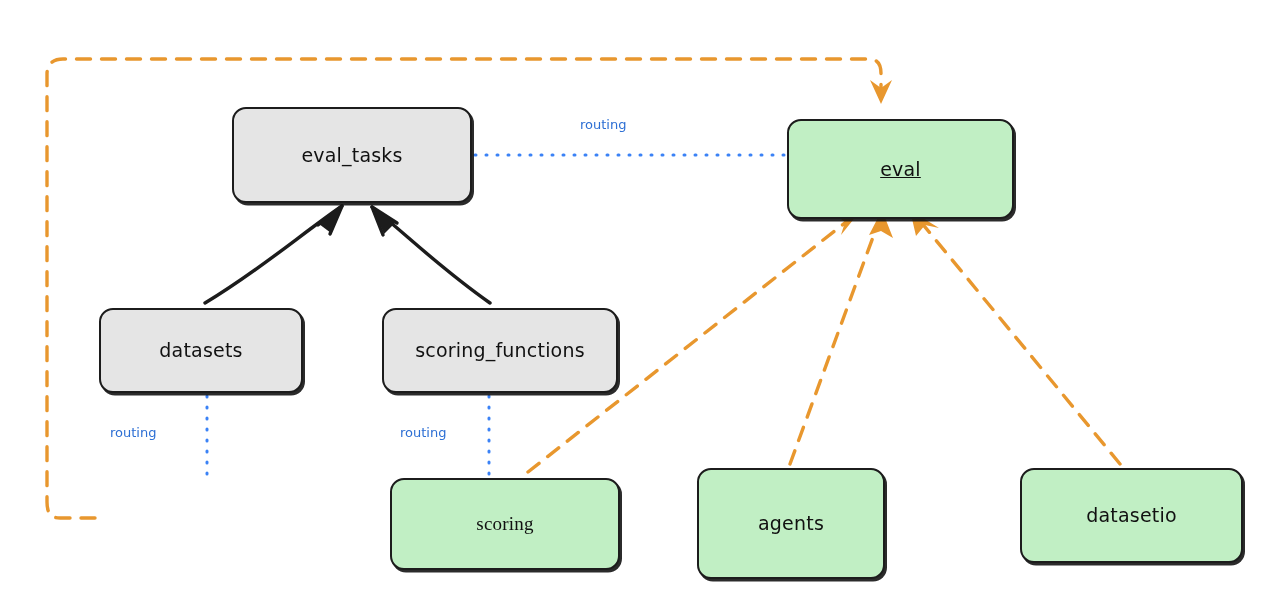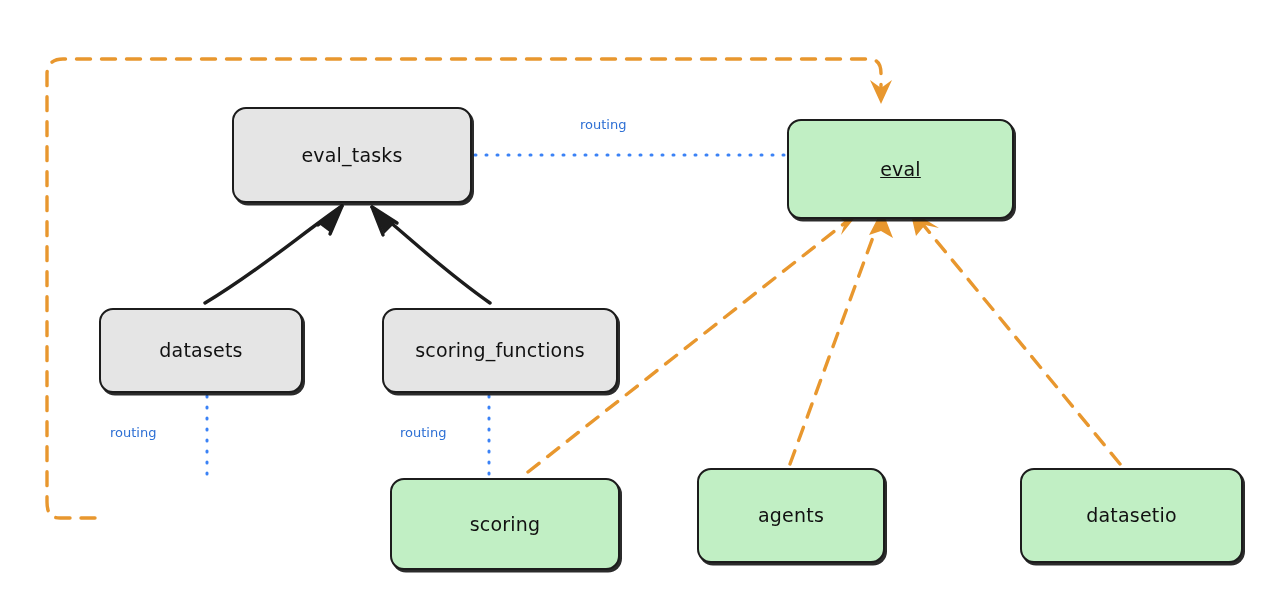--- a/index.html
+++ b/index.html
@@ -124,25 +124,25 @@
 
   <div class="node blue" style="left:99px; top:308px; width:204px; height:85px;">
     <span class="node-label">datasets</span>
   </div>
 
   <div class="node blue" style="left:382px; top:308px; width:236px; height:85px;">
     <span class="node-label">scoring_functions</span>
   </div>
 
 
-  <div class="node green" style="left:390px; top:478px; width:230px; height:92px;">
+  <div class="node green" style="left:390px; top:478px; width:230px; height:92px;font-family:Liberation Serif, serif;">
     <span class="node-label">scoring</span>
   </div>
 
-  <div class="node green" style="left:697px; top:468px; width:188px; height:95px;">
+  <div class="node green" style="left:697px; top:468px; width:188px; height:111px;">
     <span class="node-label">agents</span>
   </div>
 
   <div class="node green" style="left:1020px; top:468px; width:223px; height:95px;">
     <span class="node-label">datasetio</span>
   </div>
 
   <div class="edge-label" style="left:580px; top:117px;">routing</div>
 
   <div class="edge-label" style="left:110px; top:425px;">routing</div>

